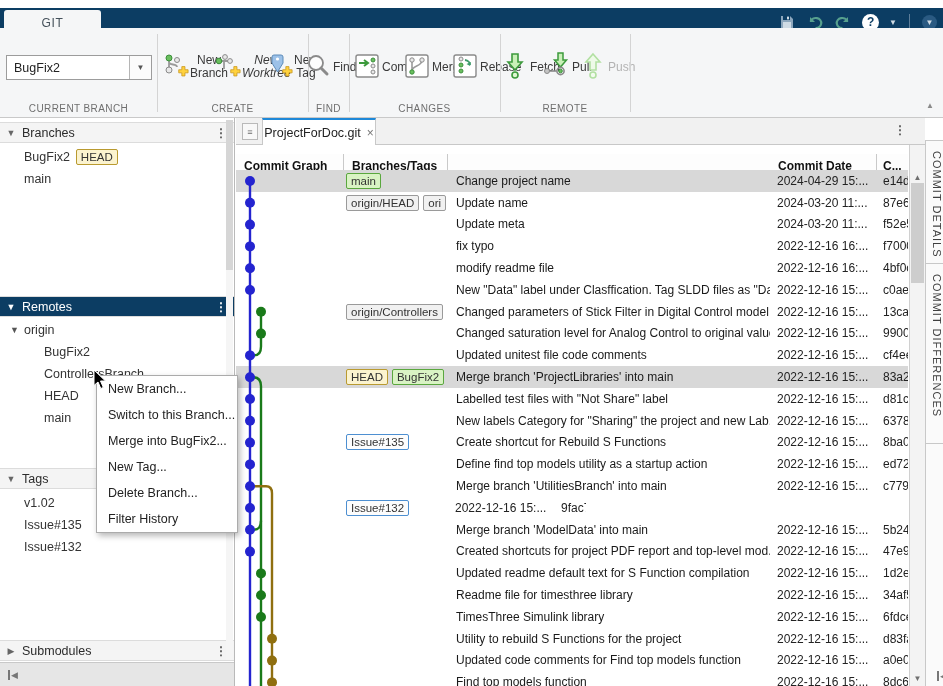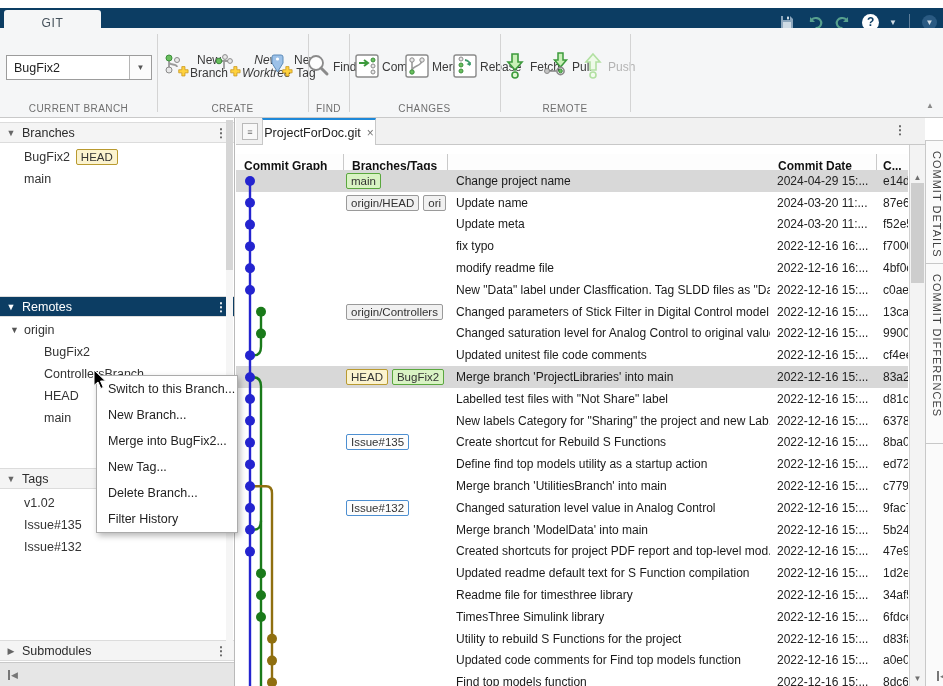--- a/index.html
+++ b/index.html
@@ -490,21 +490,20 @@
         <div class="c branches-cell"></div>
         <div class="c msg-cell">Merge branch 'UtilitiesBranch' into main</div>
         <div class="c date-cell">2022-12-16 15:...</div>
         <div class="c id-cell">c779</div>
       </div>
       <div class="row">
         <div class="c graph-cell"></div>
         <div class="c branches-cell">
           <span class="badge b-issue">Issue#132</span>
         </div>
-        <div class="c msg-cell">Changed saturation level value in Analog Control</div>
         <div class="c date-cell">2022-12-16 15:...</div>
         <div class="c id-cell">9fac7</div>
       </div>
       <div class="row">
         <div class="c graph-cell"></div>
         <div class="c branches-cell"></div>
         <div class="c msg-cell">Merge branch 'ModelData' into main</div>
         <div class="c date-cell">2022-12-16 15:...</div>
         <div class="c id-cell">5b24</div>
       </div>
@@ -597,22 +596,22 @@
   </div>
 
   <div class="right-strip">
     <div class="vtab vtab1">COMMIT DETAILS</div>
     <div class="vtab vtab2">COMMIT DIFFERENCES</div>
     <span class="collapse-ic strip-collapse">◀</span>
   </div>
 </div>
 
 <div class="ctx-menu">
+  <div class="ctx-item">New Branch...</div>
   <div class="ctx-item">Switch to this Branch...</div>
-  <div class="ctx-item">New Branch...</div>
   <div class="ctx-item">Merge into BugFix2...</div>
   <div class="ctx-item">New Tag...</div>
   <div class="ctx-item">Delete Branch...</div>
   <div class="ctx-item">Filter History</div>
 </div>
 
 <span class="cursor">
   <svg width="14" height="21" viewBox="0 0 14 21">
       <polygon points="1,1 1,16.5 5,13 7.8,19.5 10.3,18.4 7.5,12 12.5,12" fill="#000" stroke="#fff" stroke-width="1"></polygon>
     </svg>

